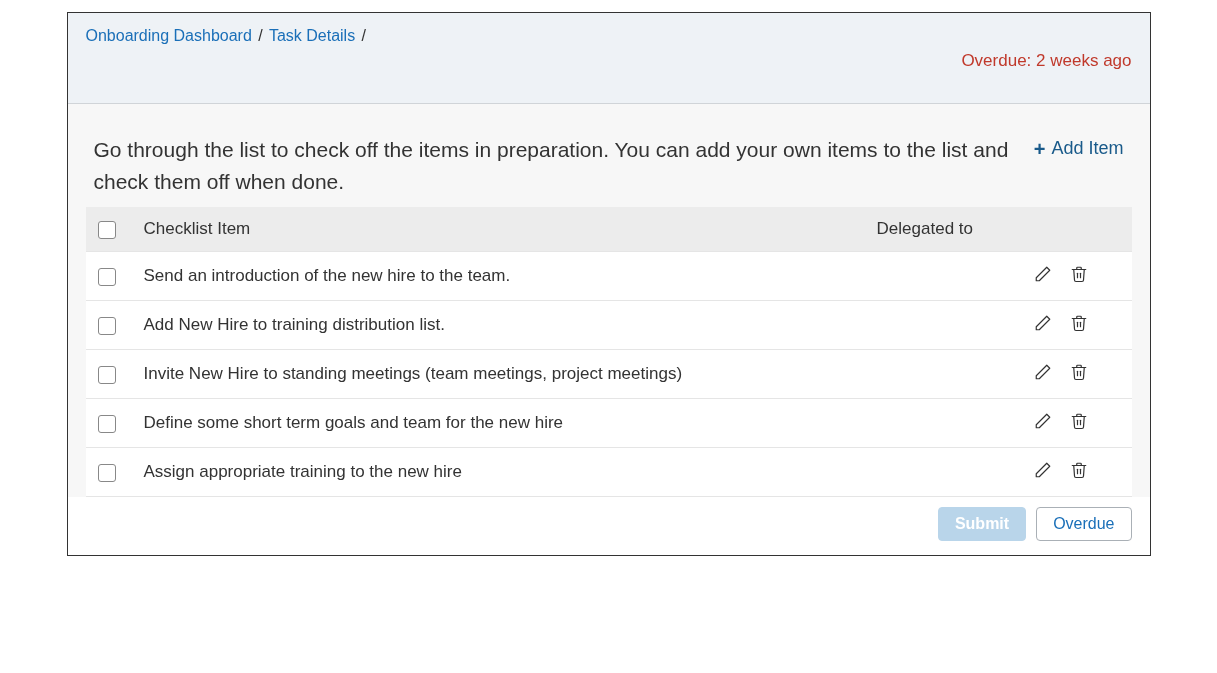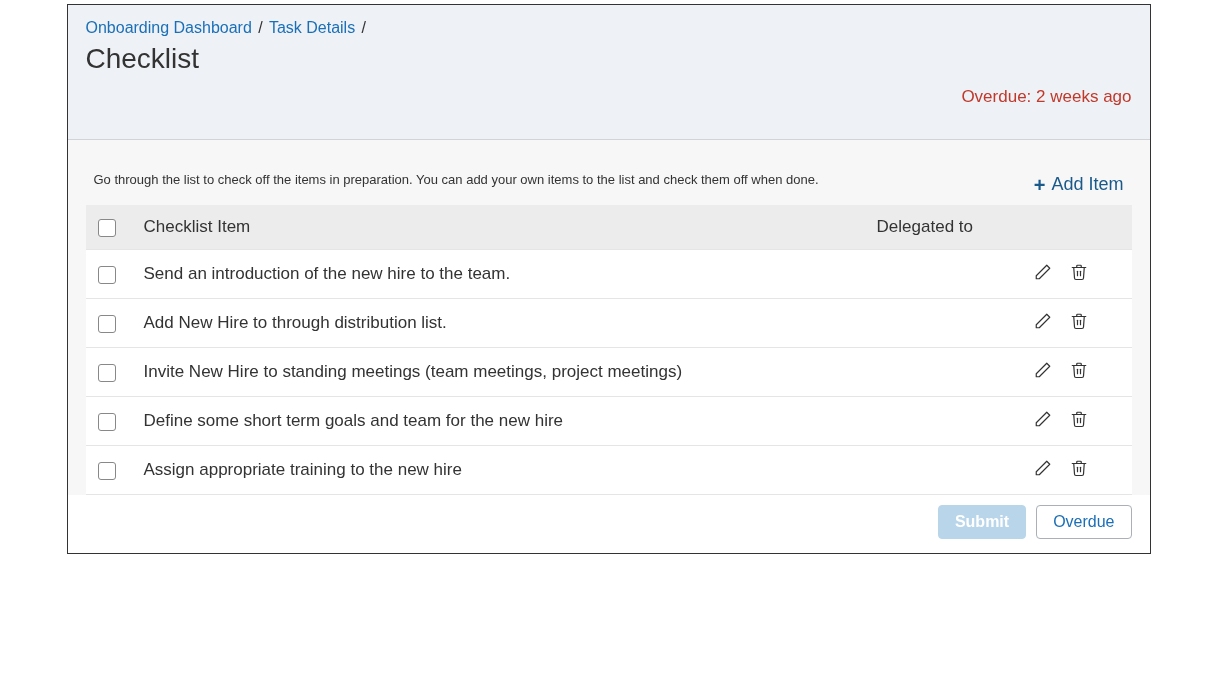--- a/index.html
+++ b/index.html
@@ -3,21 +3,21 @@
 <meta charset="utf-8">
 <style>
   * { box-sizing: border-box; margin: 0; padding: 0; }
   body {
     font-family: Arial, Helvetica, sans-serif;
     background: #ffffff;
     color: #333333;
   }
   .window {
     width: 1084px;
-    margin: 4px auto;
+    margin: 12px auto;
     border: 1px solid #333;
     background: #4c1d95;
   }
   .header {
     background: #eef2f6;
     padding: 14px 18px 18px 18px;
     border-bottom: 1px solid #d0d4d8;
   }
   .breadcrumb {
     font-size: 16px;
@@ -52,21 +52,21 @@
     background: #f7f7f7;
     padding: 30px 18px 0 18px;
   }
   .intro-row {
     display: flex;
     align-items: flex-start;
     justify-content: space-between;
     padding: 0 8px 10px 8px;
   }
   .intro-text {
-    font-size: 13px;
+    font-size: 21px;
     line-height: 1.5;
     color: #333;
     max-width: 980px;
   }
   .add-item {
     color: #195a8a;
     font-size: 18px;
     display: inline-flex;
     align-items: center;
     gap: 6px;
@@ -157,21 +157,20 @@
 
 <div class="window">
 
   <div class="header">
     <div class="breadcrumb">
       <a href="#">Onboarding Dashboard</a>
       <span class="sep">/</span>
       <a href="#">Task Details</a>
       <span class="sep">/</span>
     </div>
-    <h1 class="page-title">Checklist</h1>
     <div class="overdue">Overdue: 2 weeks ago</div>
   </div>
 
   <div class="body-area">
     <div class="intro-row">
       <div class="intro-text">Go through the list to check off the items in preparation. You can add your own items to the list and check them off when done.</div>
       <div class="add-item">
         <span class="plus">+</span>
         <span>Add Item</span>
       </div>
@@ -205,21 +204,21 @@
                     <path d="M19 6l-1 14a2 2 0 0 1-2 2H8a2 2 0 0 1-2-2L5 6"></path>
                     <path d="M10 11v6"></path>
                     <path d="M14 11v6"></path>
                     <path d="M9 6V4a1 1 0 0 1 1-1h4a1 1 0 0 1 1 1v2"></path>
                   </svg>
                 </span>
               </span></td>
           </tr>
           <tr>
             <td class="col-check"><input type="checkbox" class="row-check" style=""></td>
-            <td>Add New Hire to through distribution list.</td>
+            <td>Add New Hire to training distribution list.</td>
             <td></td>
             <td class="col-actions"><span class="row-actions">
                 <span class="icon-btn">
                   <svg width="18" height="18" viewBox="0 0 24 24" fill="none" stroke="currentColor" stroke-width="1.6" stroke-linecap="round" stroke-linejoin="round">
                     <path d="M17 3l4 4L7 21H3v-4L17 3z"></path>
                   </svg>
                 </span>
                 <span class="icon-btn">
                   <svg width="18" height="20" viewBox="0 0 24 24" fill="none" stroke="currentColor" stroke-width="1.6" stroke-linecap="round" stroke-linejoin="round">
                     <polyline points="3 6 5 6 21 6"></polyline>

